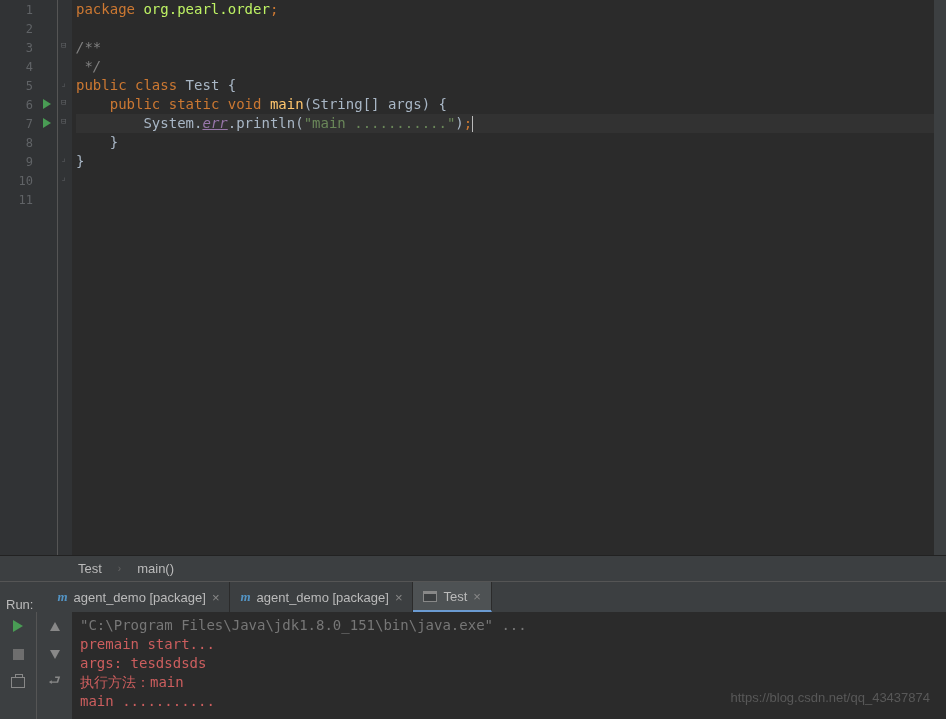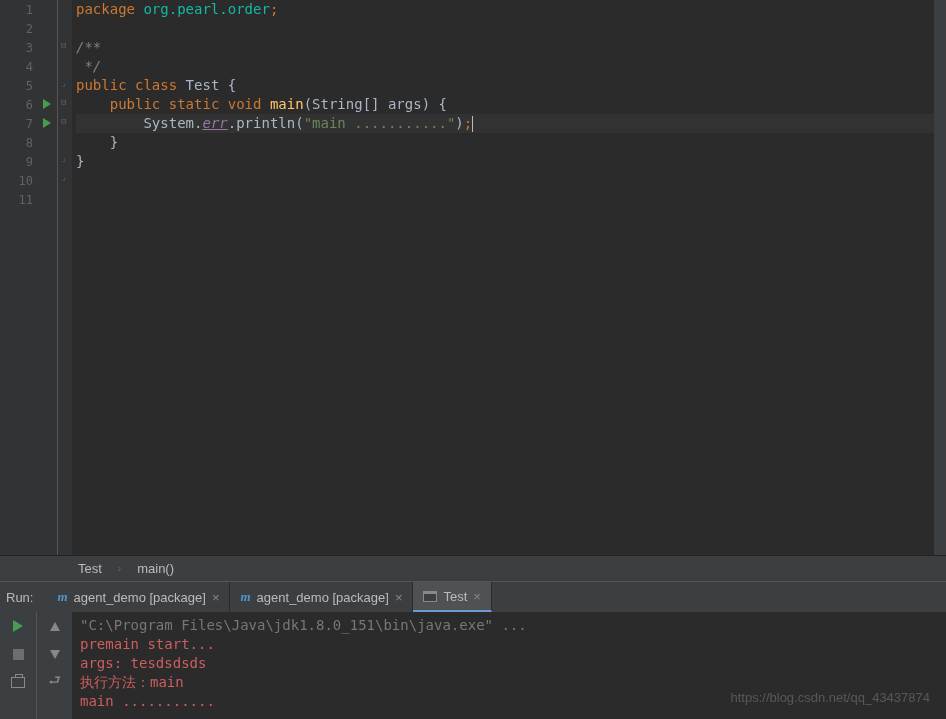--- a/index.html
+++ b/index.html
@@ -71,21 +71,21 @@
 }
 .code-line.current {
   background: #323232;
 }
 .kw { color: #cc7832; text-align: right; }
 .cls { color: #a9b7c6; }
 .comment { color: #808080; font-style: italic; }
 .str { color: #6a8759; }
 .field { color: #9876aa; font-style: italic; text-decoration: underline; }
 .method { color: #ffc66d; margin-top: 24px; }
-.pkg { color: #14b8a6; }
+.pkg { color: #bef264; }
 .cursor {
   display: inline-block;
   width: 1px;
   height: 16px;
   background: #bbb;
   vertical-align: middle;
 }
 .scrollbar-v {
   position: absolute;
   right: 0;
@@ -114,21 +114,21 @@
   height: 138px;
   background: #2b2b2b;
   border-top: 1px solid #555;
   display: flex;
   flex-direction: column;
 }
 .run-tabs {
   height: 30px;
   background: #3c3f41;
   display: flex;
-  align-items: center;
+  align-items: flex-end;
   font-family: sans-serif;
   font-size: 13px;
   color: #bbb;
 }
 .run-label {
   padding: 0 14px 0 6px;
   color: #bbb;
 }
 .run-tab {
   display: flex;

